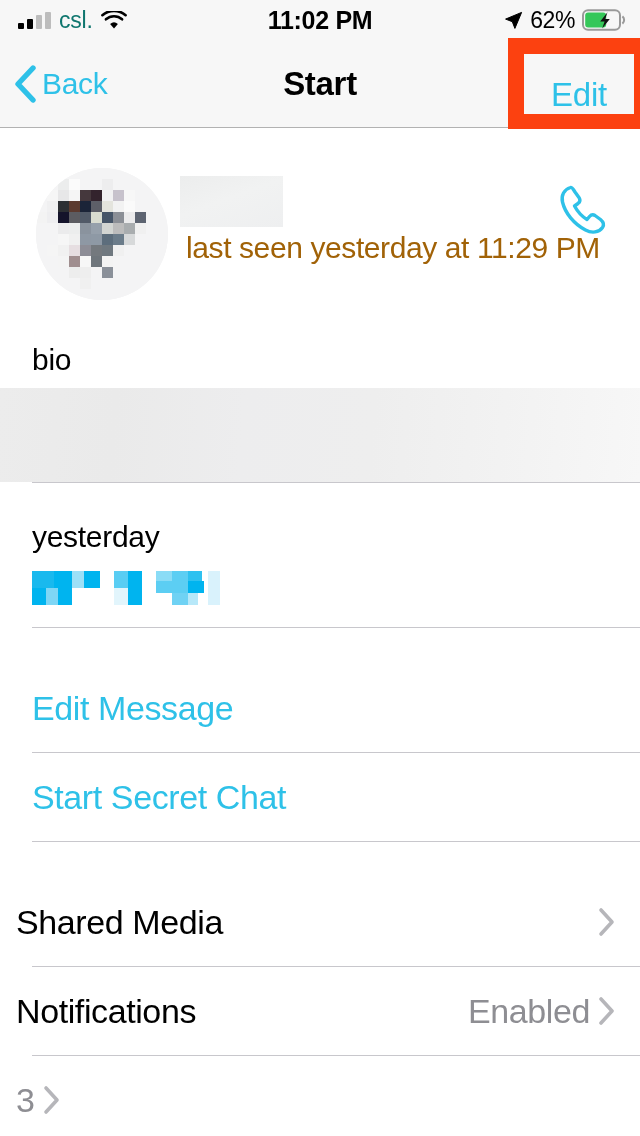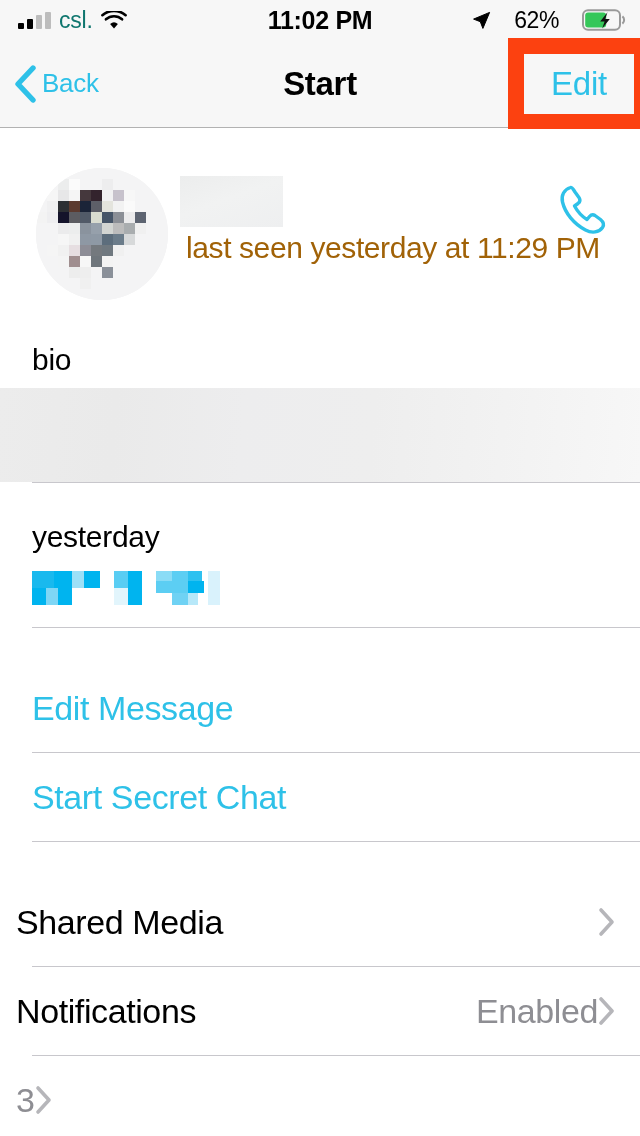--- a/index.html
+++ b/index.html
@@ -46,21 +46,21 @@
   #wifi-icon { width: 26px; height: 19px; display: block; }
   #status-time {
     position: absolute;
     left: 0; right: 0; top: 0; height: 40px;
     display: flex; align-items: center; justify-content: center;
     font-size: 25px; font-weight: bold; letter-spacing: -0.3px;
   }
   #status-right {
     position: absolute;
     right: 14px; top: 0; height: 40px;
-    display: flex; align-items: center; gap: 23px;
+    display: flex; align-items: center; gap: 7px;
   }
   #location-icon { width: 19px; height: 19px; display: block; }
   #battery-pct { font-size: 23px; letter-spacing: -0.4px; }
   #battery-icon { width: 44px; height: 22px; display: block; }
 
   
   #nav-bar {
     position: absolute;
     top: 40px; left: 0;
     width: 640px; height: 88px;
@@ -68,42 +68,42 @@
     border-bottom: 1px solid #b2b2b2;
   }
   #back-button {
     position: absolute;
     left: 14px; top: 0; height: 87px;
     display: flex; align-items: center; gap: 6px;
     cursor: pointer; background: none; border: 0; padding: 0;
   }
   #back-chevron { width: 22px; height: 38px; display: block; }
   #back-label {
-    font-size: 26px; color: #2ec1e8; letter-spacing: -0.3px;
+    font-size: 30px; color: #2ec1e8; letter-spacing: -0.3px;
   }
   #nav-title {
     position: absolute;
     left: 0; right: 0; top: 0; height: 87px;
     display: flex; align-items: center; justify-content: center;
     font-size: 33px; font-weight: bold; color: #000; letter-spacing: -0.3px;
   }
   
   #edit-highlight {
     position: absolute;
     left: 508px; top: 38px;
     width: 132px; height: 91px;
     background: #fc4110;
     z-index: 5;
   }
   #edit-highlight-inner {
     position: absolute;
     left: 16px; top: 16px;
     width: 110px; height: 60px;
     background: #f7f7f7;
-    display: flex; align-items: center; justify-content: center;
+    display: flex; align-items: flex-end; justify-content: center;
   }
   #edit-button {
     font-size: 33px; color: #2ec1e8; letter-spacing: -0.2px;
     cursor: pointer; background: none; border: 0; padding: 0;
     font-family: "Liberation Sans", sans-serif;
   }
 
   
   #content {
     position: absolute;
@@ -201,21 +201,21 @@
     display: flex; align-items: center;
     padding-left: 16px; padding-right: 24px;
     cursor: pointer;
   }
   .nav-row .nav-row-label {
     font-size: 34px; color: #000; letter-spacing: -0.4px;
     flex: 1;
   }
   .nav-row .nav-row-value {
     font-size: 34px; color: #8e8e93; letter-spacing: -0.4px;
-    margin-right: 0;
+    margin-right: 8px;
   }
   .chev {
     width: 18px; height: 30px; display: block; flex: 0 0 auto;
   }
 </style>
 </head>
 <body>
 
 <div id="screen">
 

